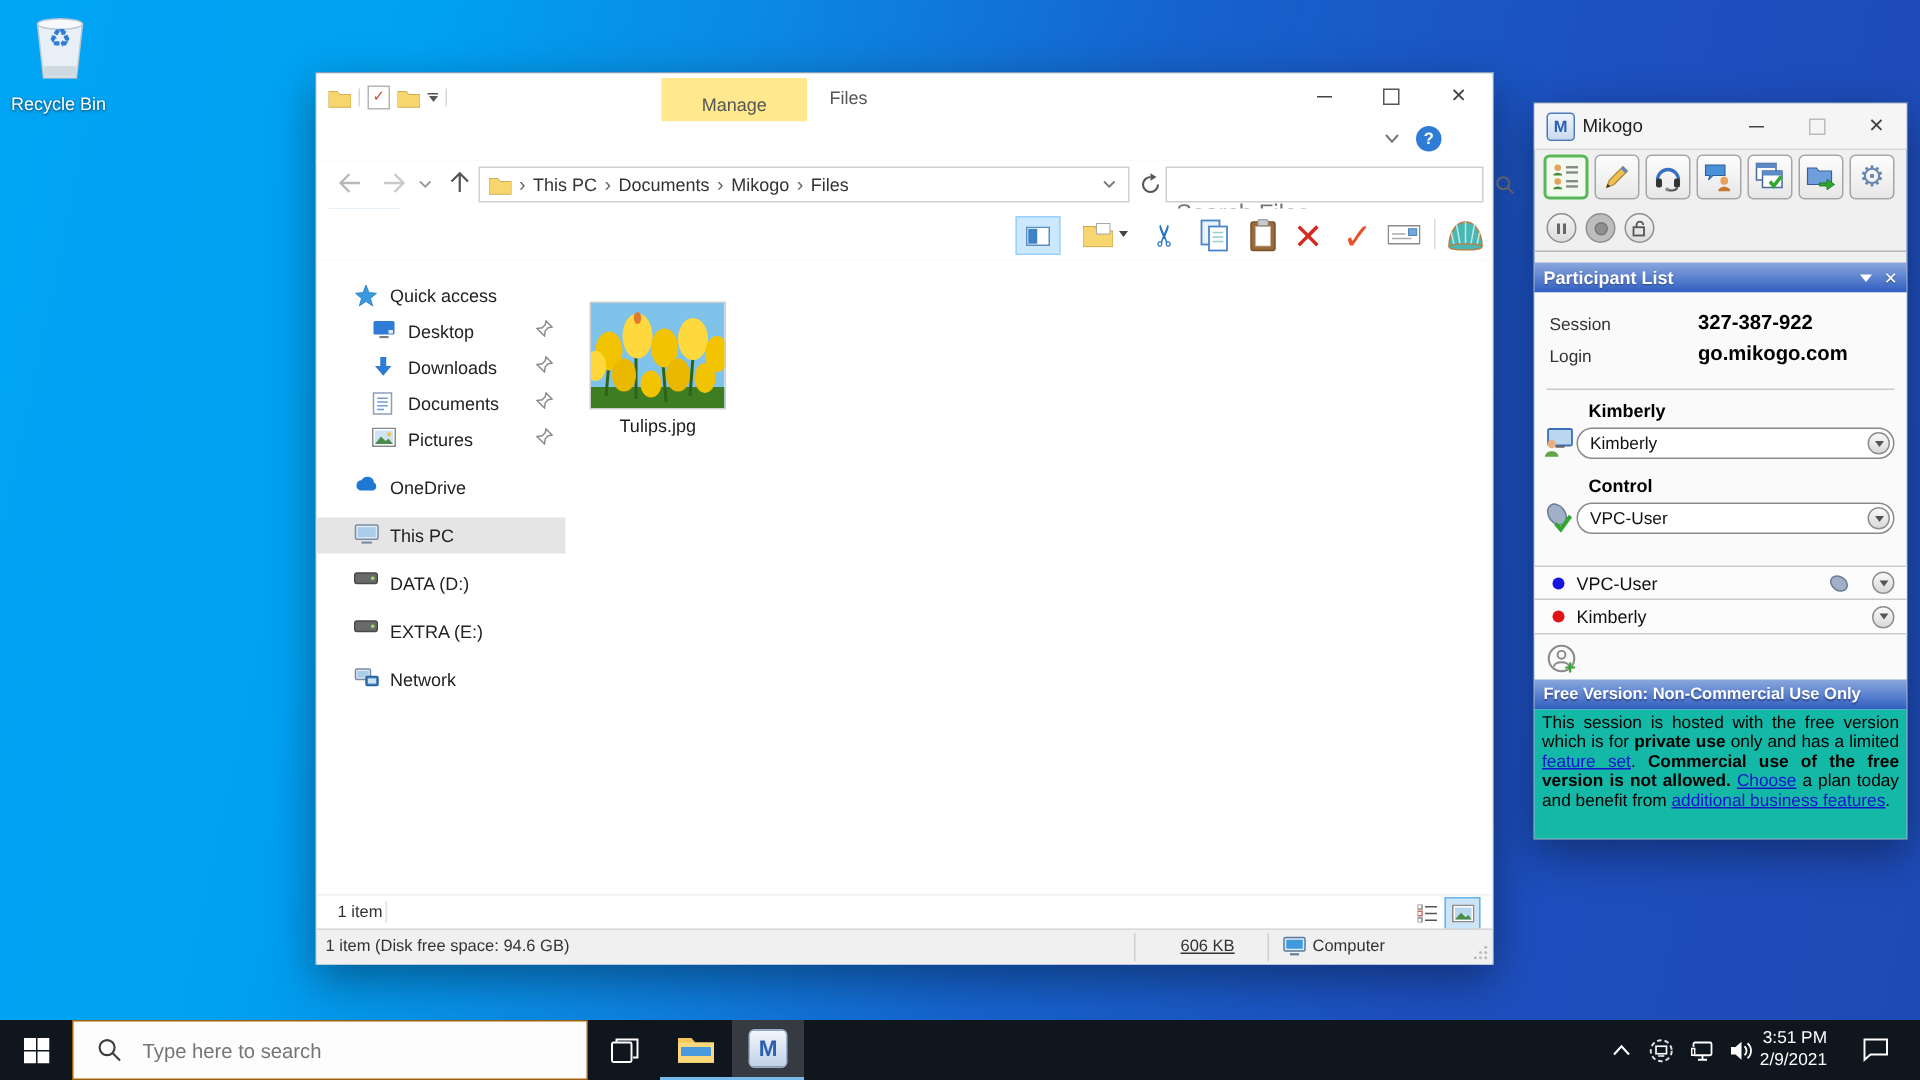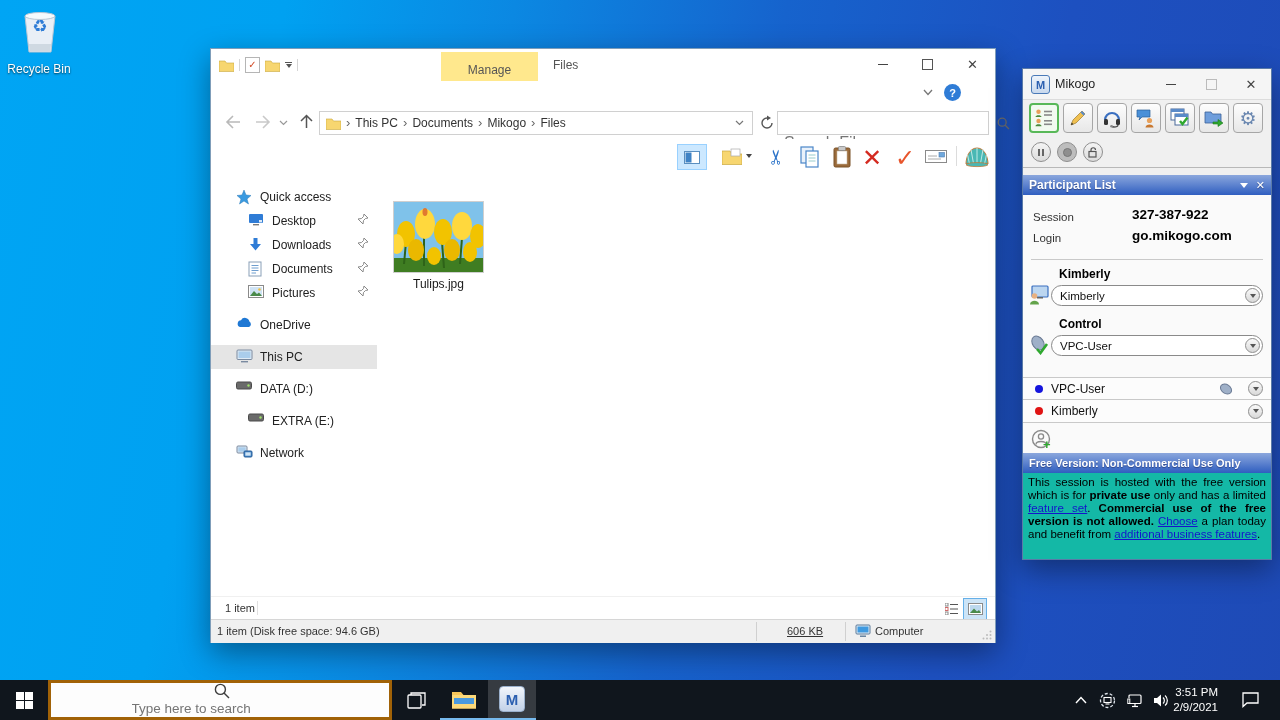--- a/index.html
+++ b/index.html
@@ -328,21 +328,21 @@
         <div class="side-row" style="top:204px;">
           <span style="width:25px;"></span>
           <span class="ic">
             <svg width="16" height="9" viewBox="0 0 16 9">
                 <rect x=".5" y="1" width="15" height="7" rx="1.5" fill="#6a6a6a" stroke="#4a4a4a"></rect>
                 <circle cx="12.5" cy="4.5" r="1.2" fill="#9fe06a"></circle>
               </svg>
           </span>
           <span>DATA (D:)</span>
         </div>
-        <div class="side-row" style="top:236px;margin-left:12px;">
+        <div class="side-row" style="top:236px;">
           <span style="width:25px;"></span>
           <span class="ic">
             <svg width="16" height="9" viewBox="0 0 16 9">
                 <rect x=".5" y="1" width="15" height="7" rx="1.5" fill="#6a6a6a" stroke="#4a4a4a"></rect>
                 <circle cx="12.5" cy="4.5" r="1.2" fill="#9fe06a"></circle>
               </svg>
           </span>
           <span>EXTRA (E:)</span>
         </div>
         <div class="side-row" style="top:268px;">
@@ -611,21 +611,21 @@
 
   <div class="taskbar">
     <div class="tb-btn" style="left:0;width:48px;">
       <svg width="17" height="17" viewBox="0 0 17 17">
           <rect x="0" y="0" width="8" height="8" fill="#fff"></rect>
           <rect x="9" y="0" width="8" height="8" fill="#fff"></rect>
           <rect x="0" y="9" width="8" height="8" fill="#fff"></rect>
           <rect x="9" y="9" width="8" height="8" fill="#fff"></rect>
         </svg>
     </div>
-    <div class="abs" style="left:48px;top:0;width:344px;height:40px;background:#fdfdfd;border:3px solid #a16207;box-sizing:border-box;display:flex;align-items:center;flex-direction:column;">
+    <div class="abs" style="left:48px;top:0;width:344px;height:40px;background:#fdfdfd;border:1px solid #a16207;box-sizing:border-box;display:flex;align-items:center;">
       <span style="margin:0 12px 0 16px;">
         <svg width="16" height="16" viewBox="0 0 16 16">
             <circle cx="6.4" cy="6.4" r="5" fill="none" stroke="#3c3c3c" stroke-width="1.4"></circle>
             <line x1="10" y1="10" x2="15" y2="15" stroke="#3c3c3c" stroke-width="1.4"></line>
           </svg>
       </span>
       <input style="border: 0px; outline: 0px; flex: 1 1 0%; font-size: 13.5px; color: rgb(85, 85, 85); font-family: inherit; background: transparent;" placeholder="Type here to search">
     </div>
     <div class="tb-btn" style="left:392px;width:48px;">
       <svg width="19" height="17" viewBox="0 0 19 17">

